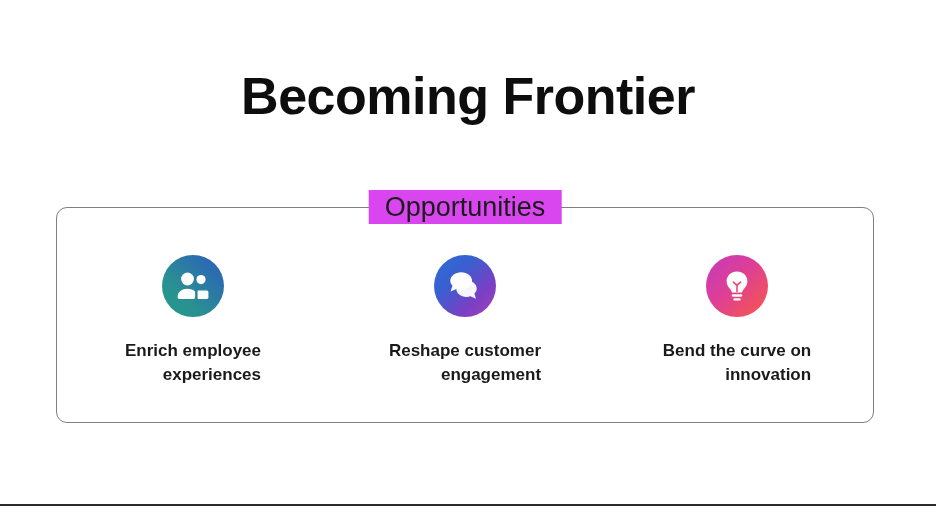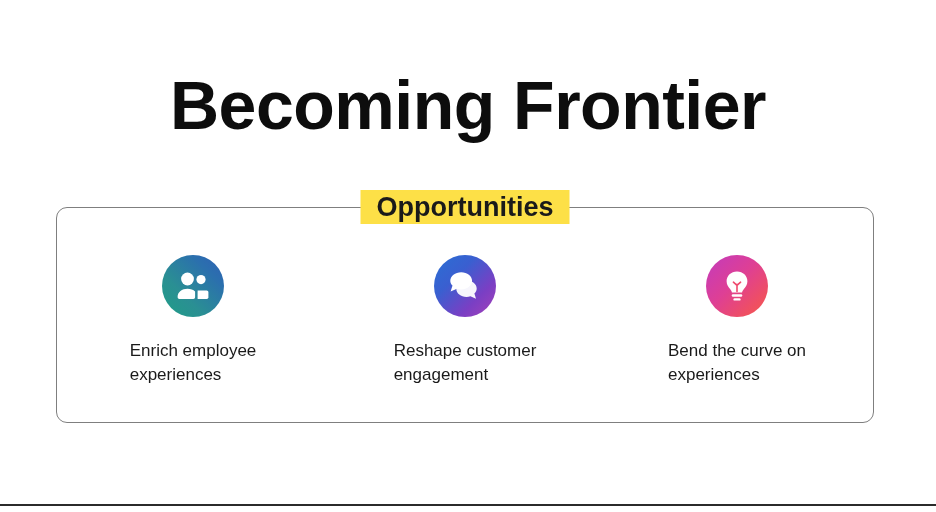--- a/index.html
+++ b/index.html
@@ -22,21 +22,21 @@
     background: #ffffff;
   }
 
   
   .slide-title {
     position: absolute;
     top: 68px;
     left: 0;
     width: 936px;
     text-align: center;
-    font-size: 68px;
+    font-size: 52px;
     font-weight: bold;
     letter-spacing: -0.5px;
     color: #0d0d0d;
     line-height: 1.1;
   }
 
   
   .group-box {
     position: absolute;
     left: 56px;
@@ -47,24 +47,24 @@
     border-radius: 11px;
     box-sizing: border-box;
     background: transparent;
   }
   
   .group-legend {
     position: absolute;
     top: -18px;
     left: 50%;
     transform: translateX(-50%);
-    background: #fde047;
+    background: #d946ef;
     padding: 0 16px;
     font-size: 27px;
-    font-weight: bold;
+    font-weight: normal;
     color: #1a1a1a;
     line-height: 34px;
     white-space: nowrap;
   }
 
   
   .items-row {
     position: absolute;
     left: 0;
     top: 0;
@@ -104,23 +104,24 @@
   }
   .icon-bulb {
     background: linear-gradient(135deg, #c23bbd 0%, #de3f95 45%, #ef4f62 80%, #f4584e 100%);
   }
 
   .item-label {
     margin-top: 22px;
     font-size: 17px;
     line-height: 24px;
     color: #1a1a1a;
-    text-align: left;
+    text-align: right;
     white-space: pre-line;
     max-width: 190px;
+    font-weight: bold;
   }
 
   
   .footer-rule {
     position: absolute;
     left: 0;
     top: 504px;
     width: 936px;
     height: 0;
     border-top: 2px solid #2b2b2b;
@@ -167,21 +168,21 @@
       <div class="item">
         <div class="icon-circle icon-bulb">
           <svg width="26" height="32" viewBox="0 0 26 32" aria-hidden="true">
             <path d="M13 1.4c6 0 10.4 4.3 10.4 9.8 0 3.6-1.9 5.9-3.5 7.9-1 1.3-1.6 2.2-1.8 3.4H7.9c-.2-1.2-.8-2.1-1.8-3.4-1.6-2-3.5-4.3-3.5-7.9C2.6 5.7 7 1.4 13 1.4z" fill="#ffffff"></path>
             <rect x="7.7" y="24.2" width="10.6" height="2.6" rx="1.3" fill="#ffffff"></rect>
             <rect x="9.4" y="28.2" width="7.2" height="2.4" rx="1.2" fill="#ffffff"></rect>
             <path d="M13 21.5v-7.2M13 15.4l-3.6-3.2M13 15.4l3.6-3.2" stroke="#ef4a6e" stroke-width="1.6" stroke-linecap="round" fill="none"></path>
           </svg>
         </div>
         <div class="item-label">Bend the curve on
-experiences</div>
+innovation</div>
       </div>
 
     </div>
   </div>
 
   <div class="footer-rule"></div>
 
 </div>
 
 </body></html>

